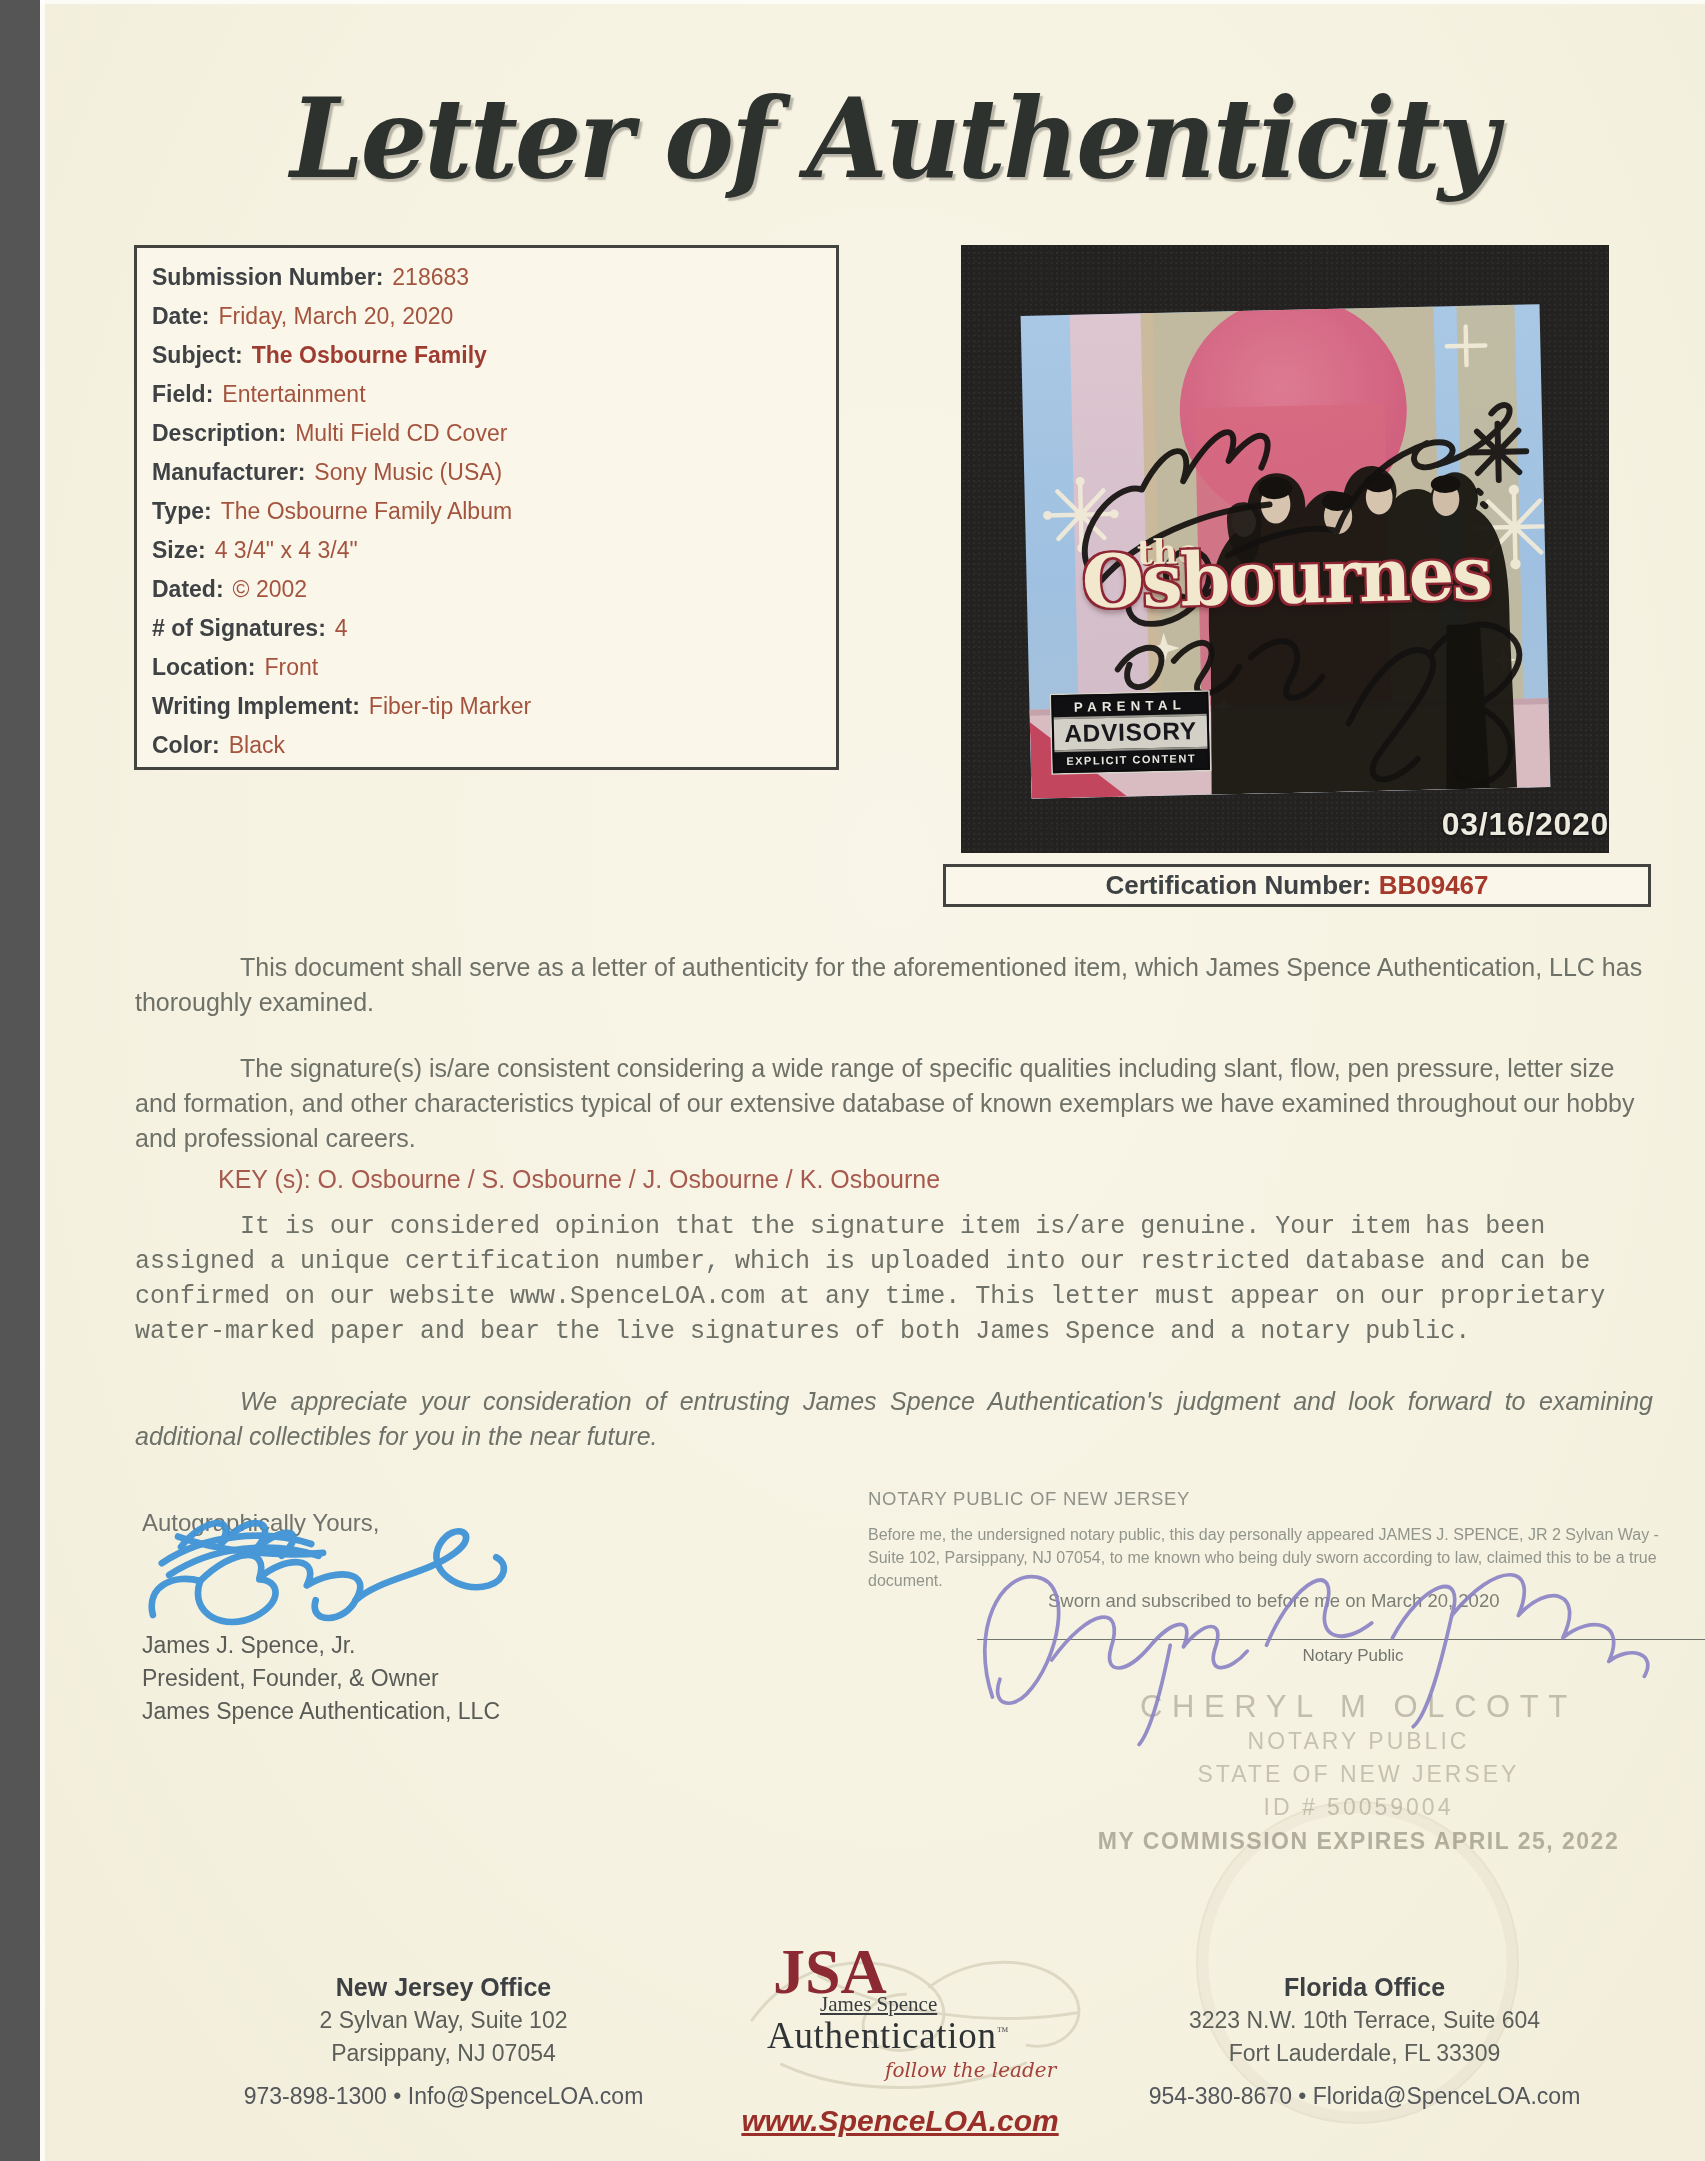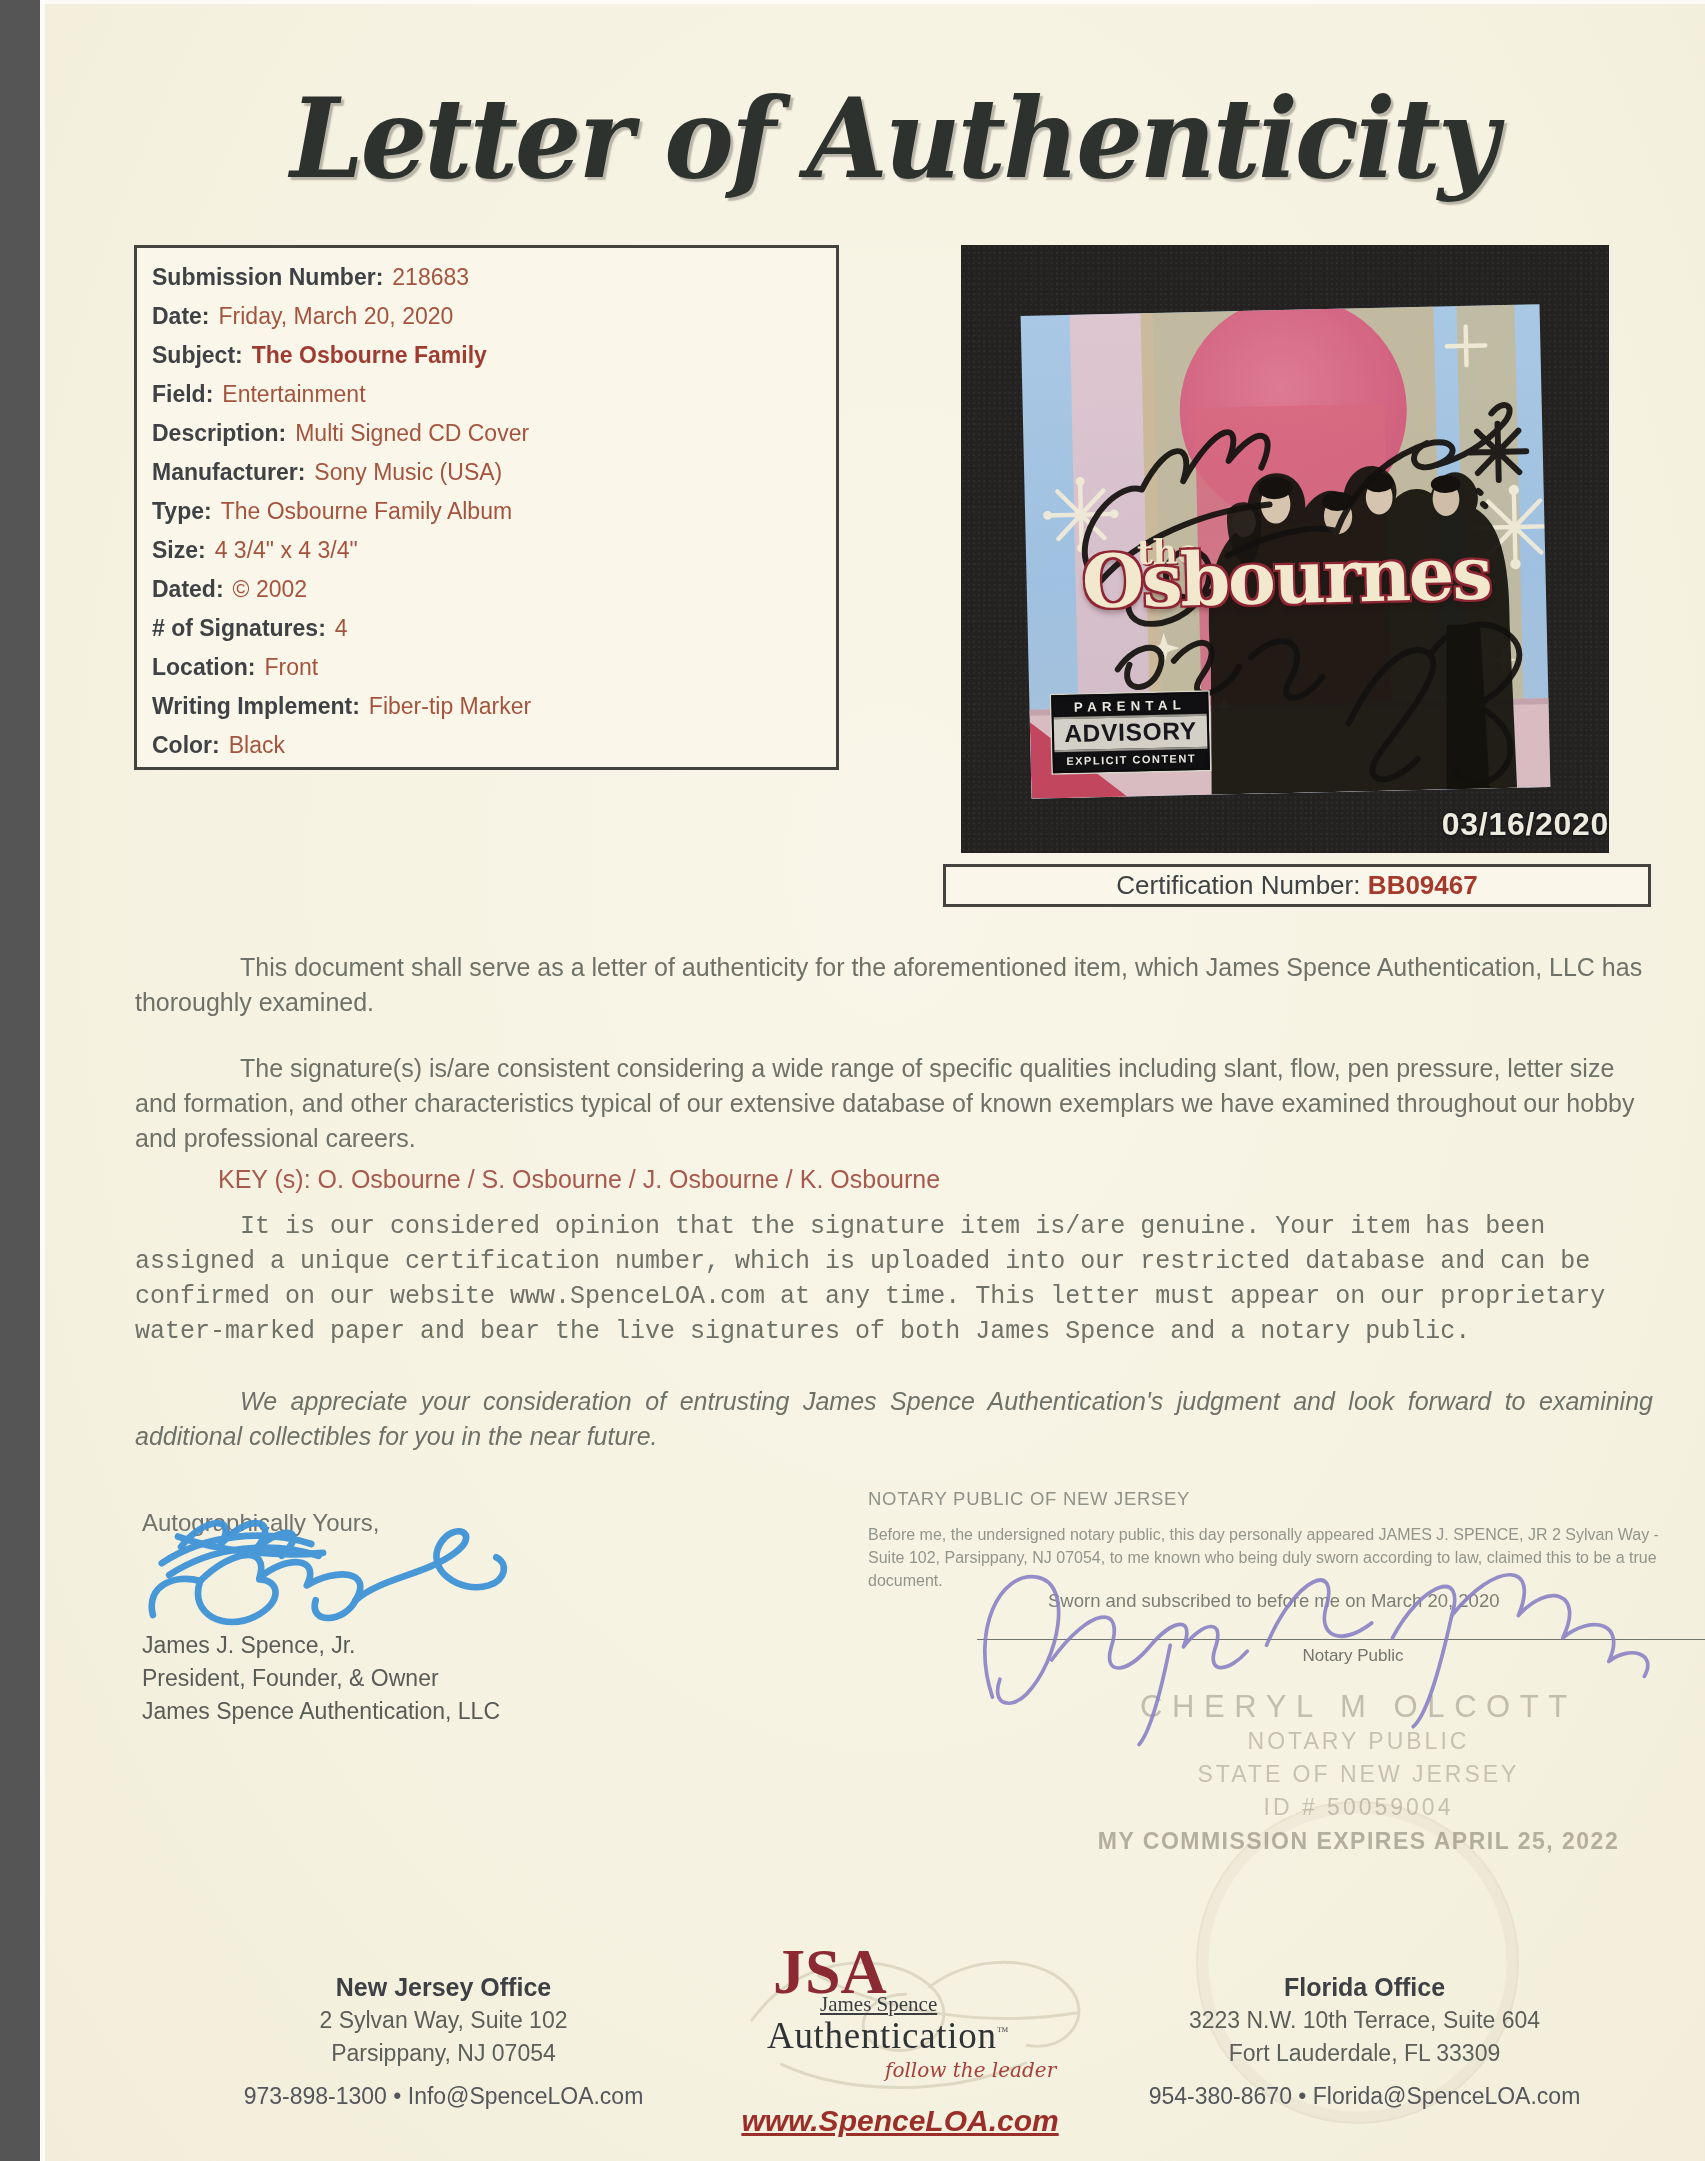--- a/index.html
+++ b/index.html
@@ -84,21 +84,21 @@
     color:#edeae0;font-weight:bold;font-size:32px;letter-spacing:0.7px;
     text-shadow:0 0 3px rgba(0,0,0,.9);
   }
 
   
   .cert-box{
     position:absolute;left:903px;top:864px;width:708px;height:43px;
     border:3px solid #43433f;background:#faf7ea;box-sizing:border-box;
     text-align:center;line-height:37px;font-size:26px;
   }
-  .cert-label{font-weight:normal;color:#3f4245;margin-right:7.4px;}
+  .cert-label{font-weight:bold;color:#3f4245;margin-right:7.4px;}
   .cert-value{font-weight:bold;color:#a5392b;text-align:center;}
 
   
   .para{position:absolute;left:95px;width:1518px;font-size:25px;line-height:35px;color:#6e7168;}
   .p1{top:950px;text-indent:105px;}
   .p2{top:1051px;text-indent:105px;}
   .key-line{position:absolute;left:178px;top:1165px;font-size:25px;color:#a65a4e;}
   .p3{top:1209px;text-indent:105px;font-family:Liberation Mono, monospace;}
   .p4{top:1384px;text-indent:105px;text-align:justify;font-style:italic;}
 
@@ -147,21 +147,21 @@
   <div class="scan-edge-left"></div>
   <div class="scan-edge-top"></div>
 
   <div class="doc-title">Letter of Authenticity</div>
 
   <div class="details-box">
     <div class="drow"><span class="dlabel">Submission Number:</span><span class="dval">218683</span></div>
     <div class="drow"><span class="dlabel">Date:</span><span class="dval">Friday, March 20, 2020</span></div>
     <div class="drow"><span class="dlabel">Subject:</span><span class="dval bold-val">The Osbourne Family</span></div>
     <div class="drow"><span class="dlabel">Field:</span><span class="dval">Entertainment</span></div>
-    <div class="drow"><span class="dlabel">Description:</span><span class="dval">Multi Signed CD Cover</span></div>
+    <div class="drow"><span class="dlabel">Description:</span><span class="dval">Multi Field CD Cover</span></div>
     <div class="drow"><span class="dlabel">Manufacturer:</span><span class="dval">Sony Music (USA)</span></div>
     <div class="drow"><span class="dlabel">Type:</span><span class="dval">The Osbourne Family Album</span></div>
     <div class="drow"><span class="dlabel">Size:</span><span class="dval">4 3/4" x 4 3/4"</span></div>
     <div class="drow"><span class="dlabel">Dated:</span><span class="dval">© 2002</span></div>
     <div class="drow"><span class="dlabel"># of Signatures:</span><span class="dval">4</span></div>
     <div class="drow"><span class="dlabel">Location:</span><span class="dval">Front</span></div>
     <div class="drow"><span class="dlabel">Writing Implement:</span><span class="dval">Fiber-tip Marker</span></div>
     <div class="drow"><span class="dlabel">Color:</span><span class="dval">Black</span></div>
   </div>
 

